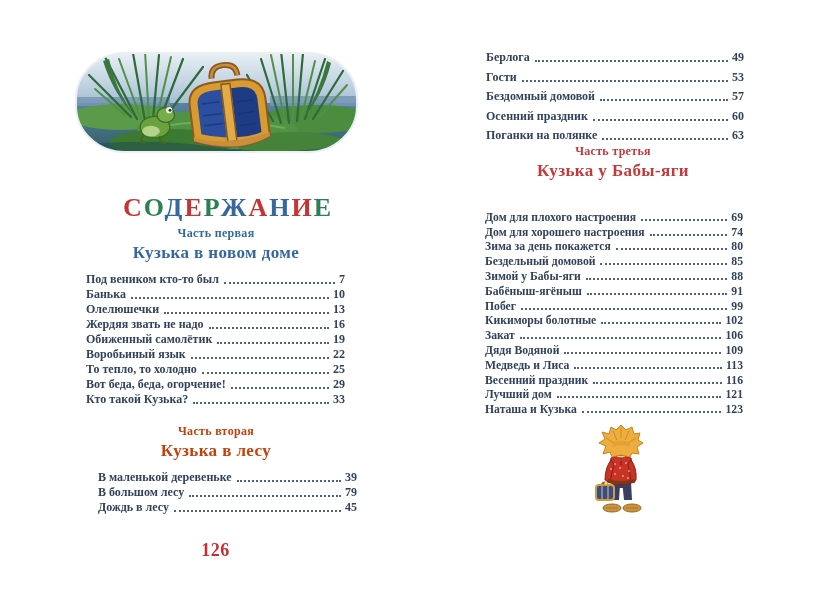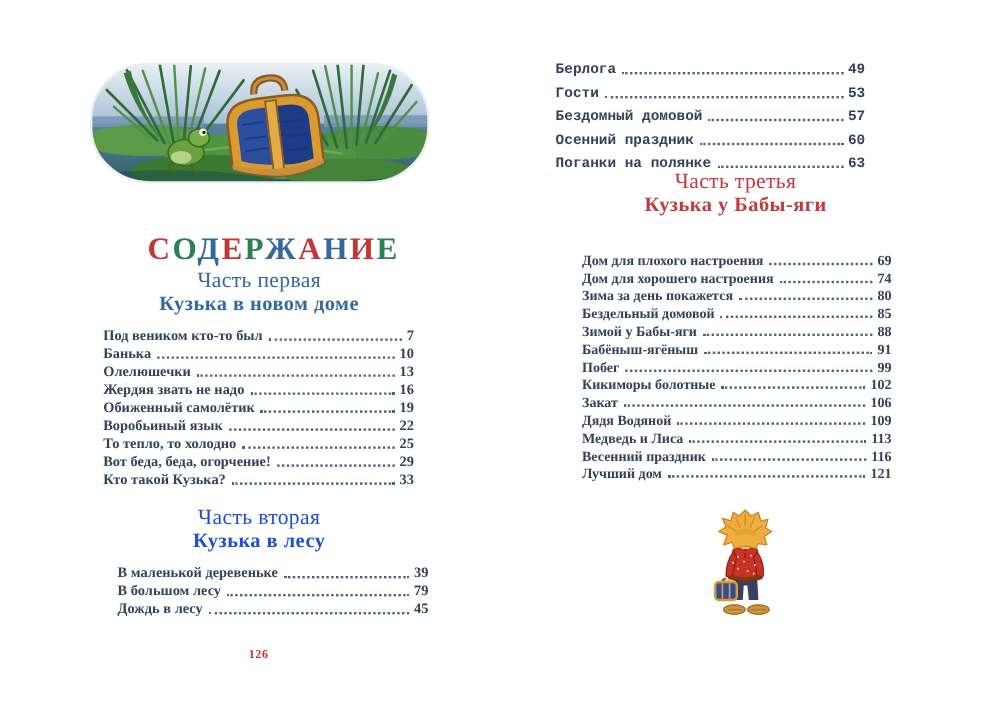--- a/index.html
+++ b/index.html
@@ -10,38 +10,38 @@
   .abs{position:absolute;}
 
   
   .contents-title{
     margin:12px;text-align:center;font-size:26px;font-weight:bold;letter-spacing:2px;
     font-family:"Liberation Serif","DejaVu Serif",serif;line-height:30px;
   }
 
   
   .part-head{text-align:center;}
-  .kicker{font-size:18px;font-weight:normal;line-height:16px;letter-spacing:.3px;}
+  .kicker{font-size:12px;font-weight:bold;line-height:16px;letter-spacing:.3px;}
   .part-title{font-size:17px;font-weight:bold;line-height:24px;letter-spacing:.4px;}
   .c-blue{color:#34689f;}
-  .c-green{color:#1d4ed8;}
+  .c-green{color:#c2410c;}
   .c-red{color:#c4393b;}
 
   
   .toc-list{font-weight:bold;font-size:12px;}
   .toc-row{display:flex;align-items:flex-end;}
   .rows-15 .toc-row{height:15px;}
   .rows-19 .toc-row{height:19.4px;}
   .rows-148 .toc-row{height:14.8px;font-size:11.7px;}
   .toc-row .t{white-space:nowrap;}
   .toc-row .p{white-space:nowrap;}
   .leader{flex:1 1 auto;min-width:10px;border-bottom:2px dotted #50617f;margin:0 4px 3px 5px;}
 
   
-  .folio{color:#cc2b30;font-size:10px;font-weight:bold;text-align:center;letter-spacing:.5px;}
+  .folio{color:#cc2b30;font-size:18px;font-weight:bold;text-align:center;letter-spacing:.5px;}
 </style>
 </head>
 <body>
 
 <svg class="abs" style="left:75px;top:49px;" width="283" height="107" viewBox="0 0 283 107">
   <defs>
     <clipPath id="vig">
         <rect x="1" y="4" width="281" height="99" rx="49" ry="46"></rect>
       </clipPath>
     <linearGradient id="sky" x1="0" y1="0" x2="0" y2="1">
@@ -211,21 +211,21 @@
     <div class="toc-row">
       <span class="t">Дождь в лесу</span>
       <span class="leader"></span>
       <span class="p">45</span>
     </div>
 
 </div>
 
 <div class="folio abs" style="left:86px;top:540px;width:259px;">126</div>
 
-<div class="toc-list rows-19 abs" style="left:463px;top:46px;width:258px;font-family:Liberation Mono, monospace;">
+<div class="toc-list rows-19 abs" style="left:486px;top:46px;width:258px;">
 
     <div class="toc-row">
       <span class="t">Берлога</span>
       <span class="leader"></span>
       <span class="p">49</span>
     </div>
 
     <div class="toc-row">
       <span class="t">Гости</span>
       <span class="leader"></span>
@@ -331,20 +331,25 @@
       <span class="leader"></span>
       <span class="p">116</span>
     </div>
 
     <div class="toc-row">
       <span class="t">Лучший дом</span>
       <span class="leader"></span>
       <span class="p">121</span>
     </div>
 
+    <div class="toc-row">
+      <span class="t">Наташа и Кузька</span>
+      <span class="leader"></span>
+      <span class="p">123</span>
+    </div>
 
 </div>
 
 <svg class="abs" style="left:592px;top:424px;" width="58" height="96" viewBox="0 0 56 96">
   <g>
 
     <ellipse cx="19" cy="84" rx="9" ry="4" fill="#cd9340" stroke="#96661f" stroke-width="1"></ellipse>
     <ellipse cx="39" cy="84" rx="9" ry="4" fill="#cd9340" stroke="#96661f" stroke-width="1"></ellipse>
     <path d="M13 84 L25 84 M33 84 L45 84" stroke="#a8762a" stroke-width="1"></path>
 

